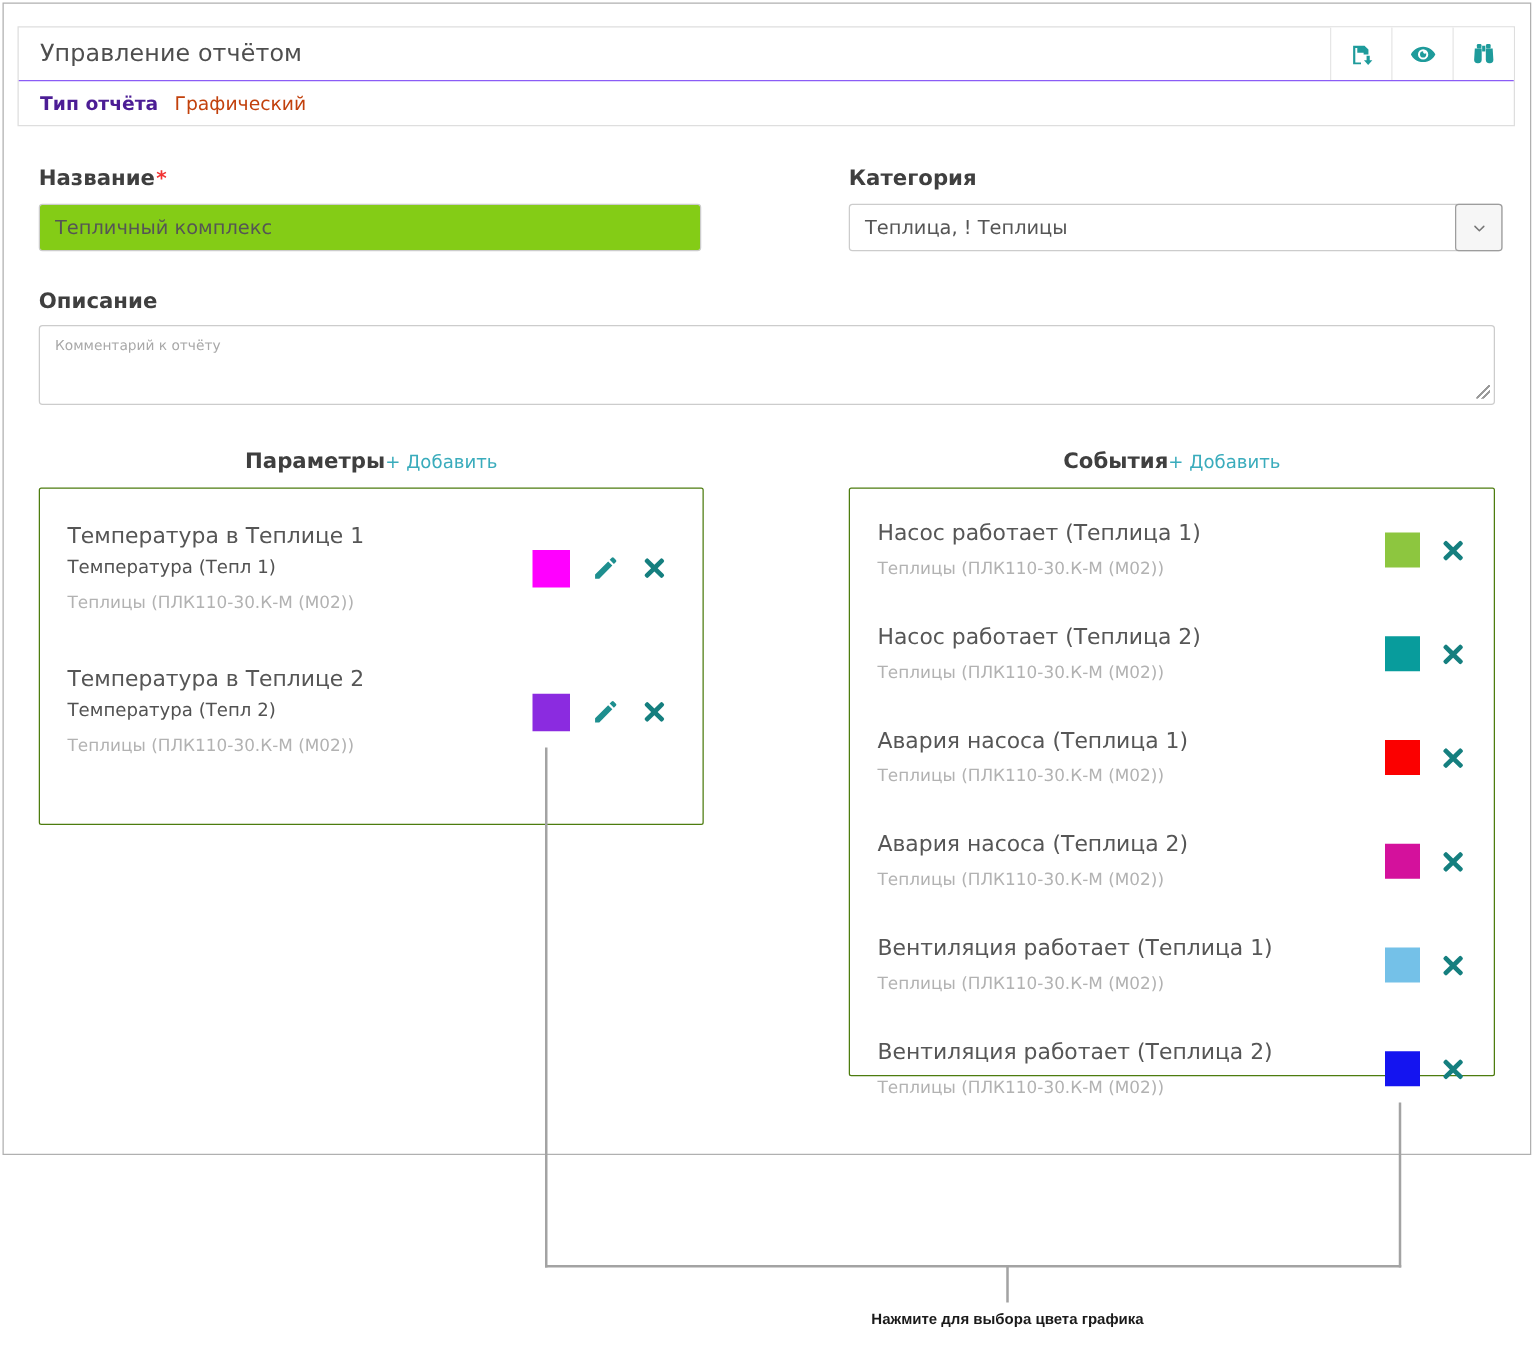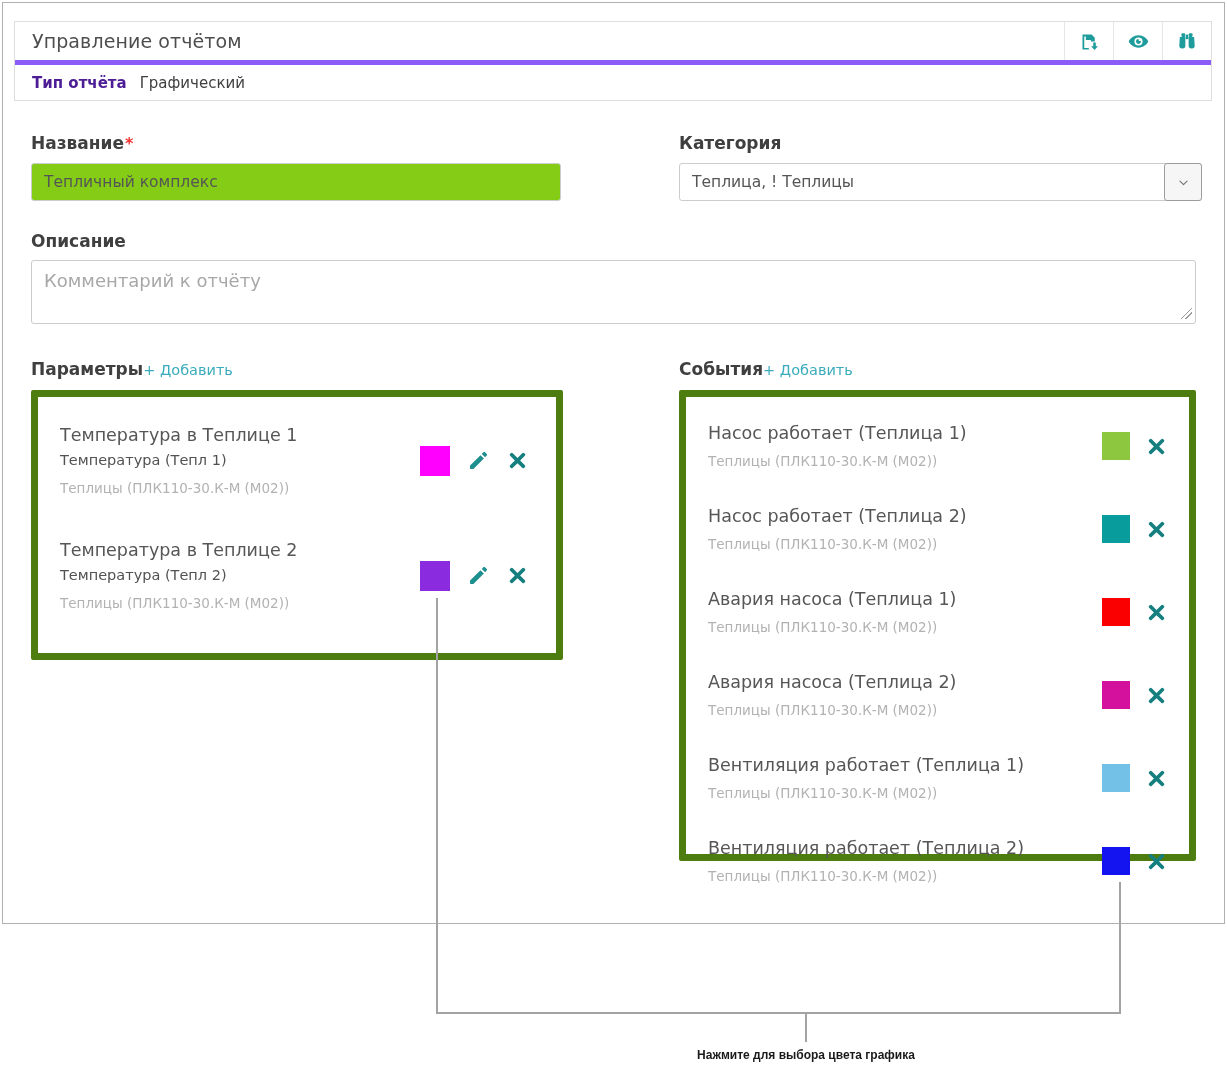--- a/index.html
+++ b/index.html
@@ -19,32 +19,32 @@
     background: #fff;
   }
 
   
   .header-card {
     position: absolute; left: 11px; top: 18px; right: 12px; height: 80px;
     border: 1px solid #dedede; background: #fff;
   }
   .header-row1 {
     height: 43px; display: flex; align-items: center;
-    padding-left: 17px; border-bottom: 5px solid #8b5cf6;
+    padding-left: 17px; border-bottom: 1px solid #8b5cf6;
   }
   .page-title { font-size: 19px; color: #4e4e4e; letter-spacing: .1px; }
   .header-actions { margin-left: auto; display: flex; height: 100%; }
   .action-btn {
     width: 49px; height: 100%; background: #fff; border: none;
     border-left: 1px solid #e6e6e6; display: flex; align-items: center;
     justify-content: center; cursor: pointer; padding: 0;
   }
   .header-row2 { height: 35px; display: flex; align-items: center; padding-left: 17px; font-size: 15px; }
   .report-type-label { color: #4c1d95; font-weight: 600; }
-  .report-type-value { color: #404040; margin-left: 13px; }
+  .report-type-value { color: #c2410c; margin-left: 13px; }
 
   
   .field-label { font-size: 17px; font-weight: 700; color: #3f3f3f; }
   .req { color: #f13333; font-weight: 700; margin-left: 1px; }
 
   .field-name  { position: absolute; left: 28px; top: 130px; width: 530px; }
   .field-cat   { position: absolute; left: 676px; top: 130px; width: 523px; }
   .field-desc  { position: absolute; left: 28px; top: 228px; right: 28px; }
 
   .text-input {
@@ -63,38 +63,38 @@
   .select-btn {
     position: absolute; right: -1px; top: -1px; width: 38px; height: 38px;
     border: 1px solid #9d9d9d; border-radius: 3px; background: #f6f6f6;
     display: flex; align-items: center; justify-content: center; cursor: pointer; padding: 0;
   }
 
   .textarea-wrap { position: relative; margin-top: 9px; }
   .desc-textarea {
     width: 100%; height: 64px; resize: none;
     border: 1px solid #cccccc; border-radius: 3px;
-    padding: 9px 12px; font-size: 18px; color: #555;
+    padding: 9px 12px; font-size: 11px; color: #555;
     font-family: inherit; outline: none; display: block;
   }
   .desc-textarea::placeholder { color: #a8a8a8; opacity: 1; }
   .resize-grip {
     position: absolute; right: 4px; bottom: 5px; width: 11px; height: 11px;
     background: linear-gradient(135deg, transparent 0 46%, #9a9a9a 46% 54%,
                 transparent 54% 68%, #9a9a9a 68% 76%, transparent 76%);
     pointer-events: none;
   }
 
   
   .params-col { position: absolute; left: 28px; top: 356px; width: 532px; }
   .events-col { position: absolute; left: 676px; top: 356px; width: 517px; }
-  .col-head { display: flex; justify-content: flex-start; align-items: baseline; margin-bottom: 11px; }
+  .col-head { display: flex; justify-content: center; align-items: baseline; margin-bottom: 11px; }
   .add-link { font-size: 14.5px; color: #3aacbc; text-decoration: none; cursor: pointer; }
 
-  .panel { border: 7px solid #4d7c0f; border-radius: 2px; background: #fff; }
+  .panel { border: 1px solid #4d7c0f; border-radius: 2px; background: #fff; }
   .panel-params { height: 270px; padding-top: 28px; }
   .panel-events { height: 471px; padding-top: 26px; }
 
   
   .p-item { display: flex; padding: 0 28px 0 22px; margin-bottom: 44px; }
   .p-title { font-size: 17.5px; color: #565656; margin-bottom: 7px; }
   .p-sub   { font-size: 14.5px; color: #525252; margin-bottom: 12px; }
   .p-src   { font-size: 13.5px; color: #b2b2b2; }
   .p-controls { margin-left: auto; display: flex; align-items: center; gap: 17px; align-self: center; }
 

